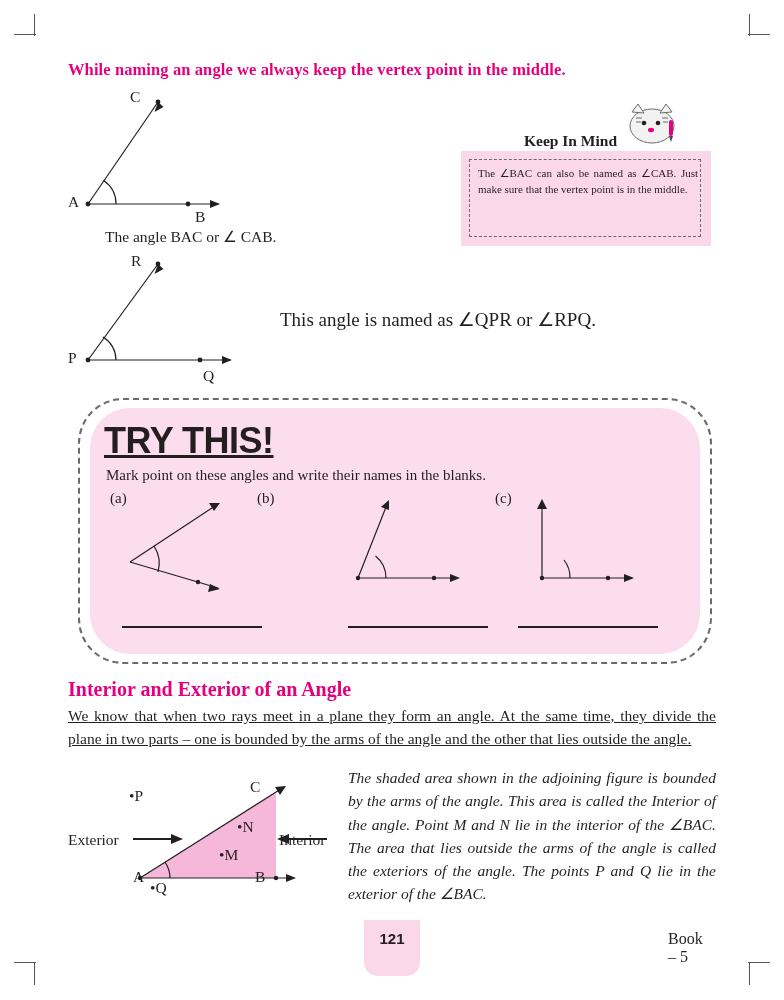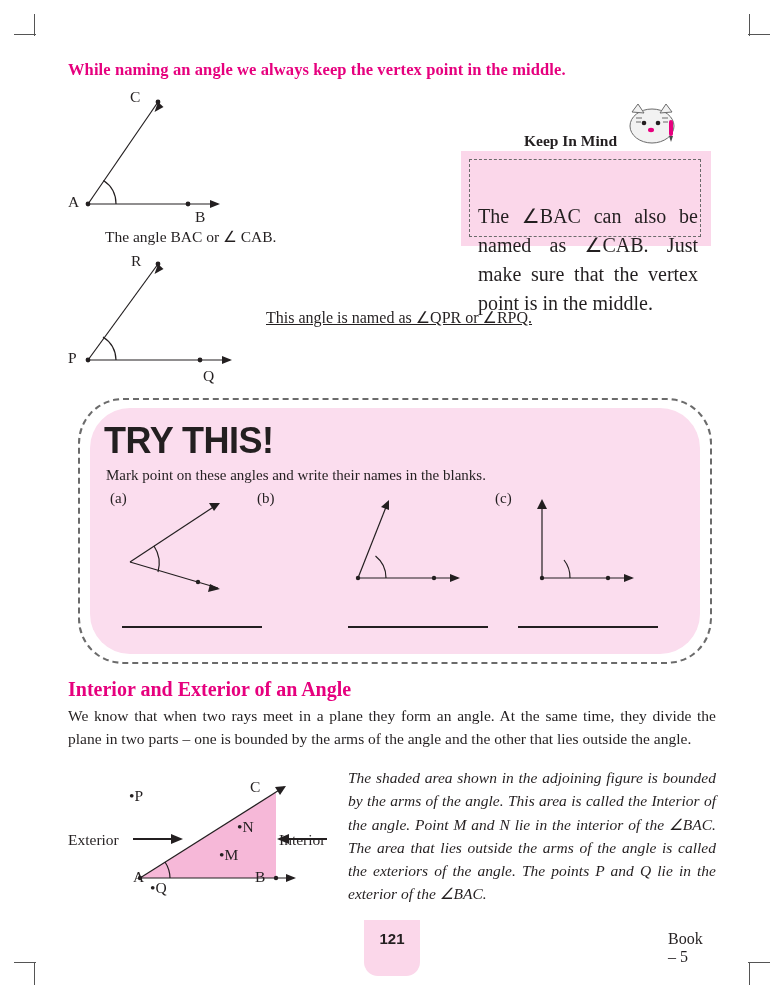--- a/index.html
+++ b/index.html
@@ -84,33 +84,31 @@
     left: 8px; top: 8px;
     width: 232px; height: 78px;
     border: 1px dashed #6b6b6b;
     box-sizing: border-box;
   }
   .kim-text {
     position: absolute;
     left: 478px;
     top: 166px;
     width: 220px;
-    font-size: 20px;
+    font-size: 11px;
     line-height: 1.45;
     text-align: justify;
     color: #231f20;
-    margin-top: 36px;
   }
 
   .qpr-text {
     position: absolute;
-    left: 266px;
+    left: 280px;
     top: 308px;
-    font-size: 16px;
-    text-decoration: underline;
+    font-size: 19px;
   }
 
   
   .try-box {
     position: absolute;
     left: 78px;
     top: 398px;
     width: 634px;
     height: 266px;
     border: 2px dashed #6b6b6b;
@@ -129,20 +127,21 @@
   }
   .try-title {
     position: absolute;
     left: 104px;
     top: 420px;
     font-size: 36px;
     font-weight: bold;
     font-family: "Liberation Sans", sans-serif;
     letter-spacing: -0.5px;
     color: #231f20;
+    text-decoration: underline;
   }
   .try-sub {
     position: absolute;
     left: 106px;
     top: 467px;
     font-size: 15px;
   }
   .lbl-a { position: absolute; left: 110px; top: 490px; font-size: 15px; }
   .lbl-b { position: absolute; left: 257px; top: 490px; font-size: 15px; }
   .lbl-c { position: absolute; left: 495px; top: 490px; font-size: 15px; }
@@ -163,20 +162,21 @@
     position: absolute;
     font-size: 15.5px;
     line-height: 1.5;
     text-align: justify;
     color: #231f20;
   }
   .para1 {
     left: 68px;
     top: 704px;
     width: 648px;
+    text-decoration: underline;
   }
   .para2 {
     left: 348px;
     top: 766px;
     width: 368px;
     font-style: italic;
   }
 
   .lbl-exterior {
     position: absolute;

